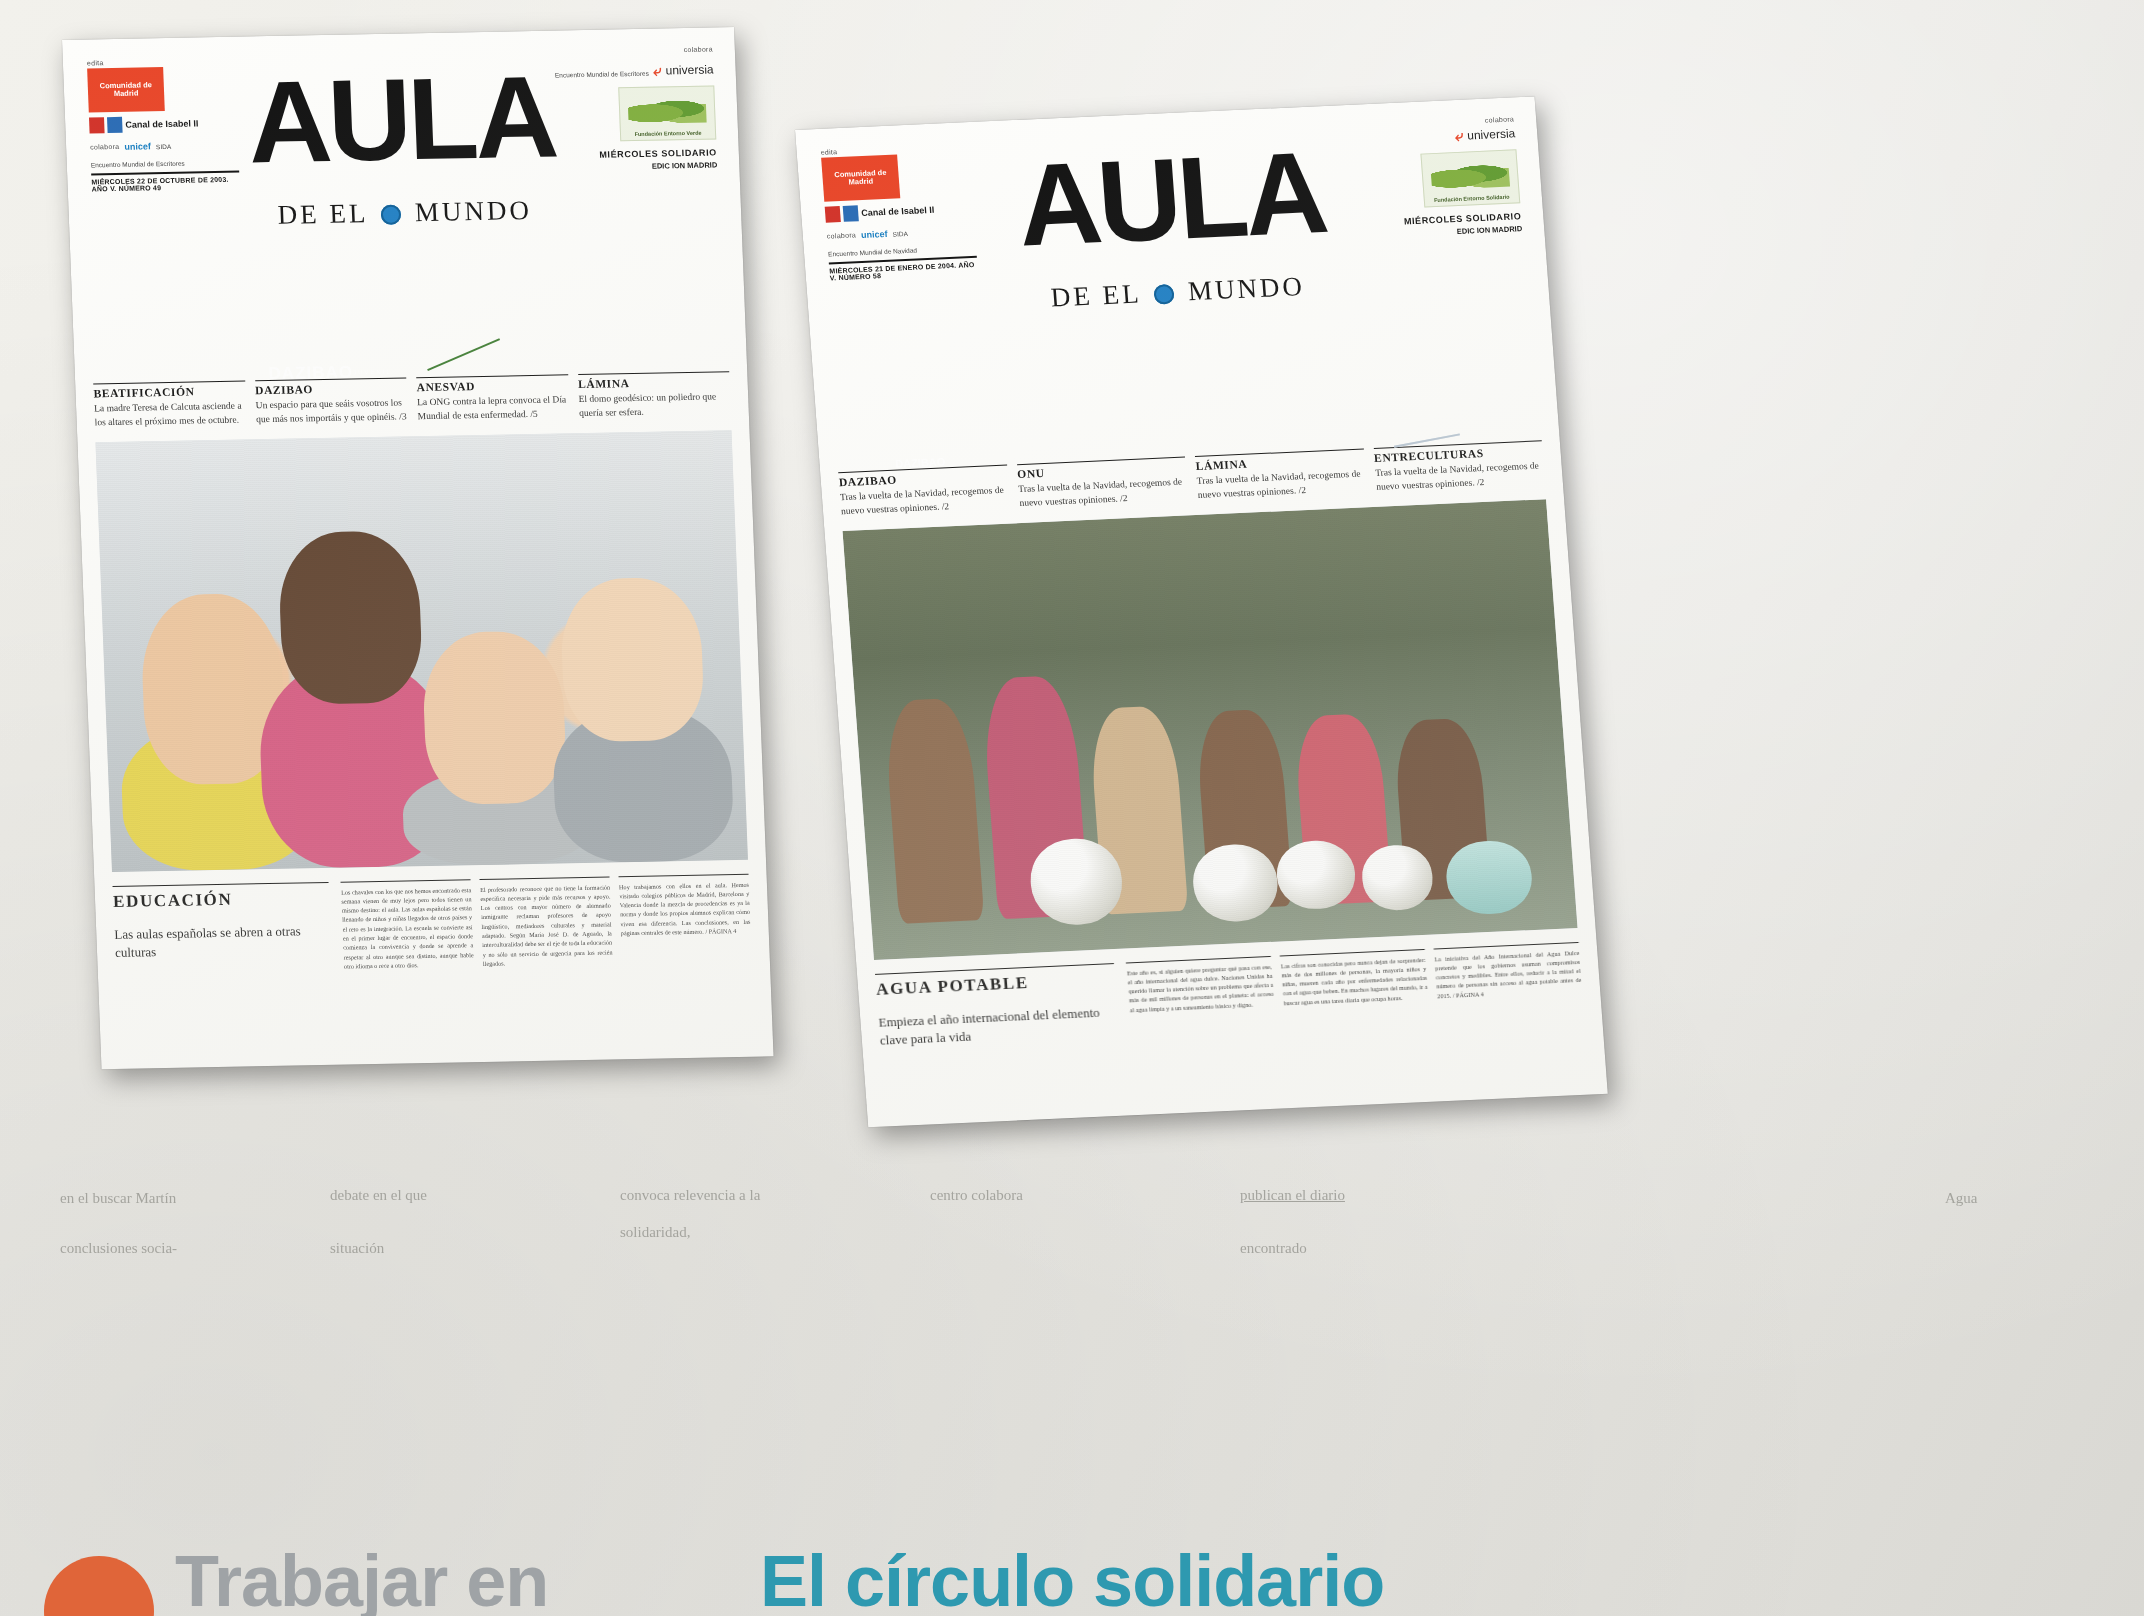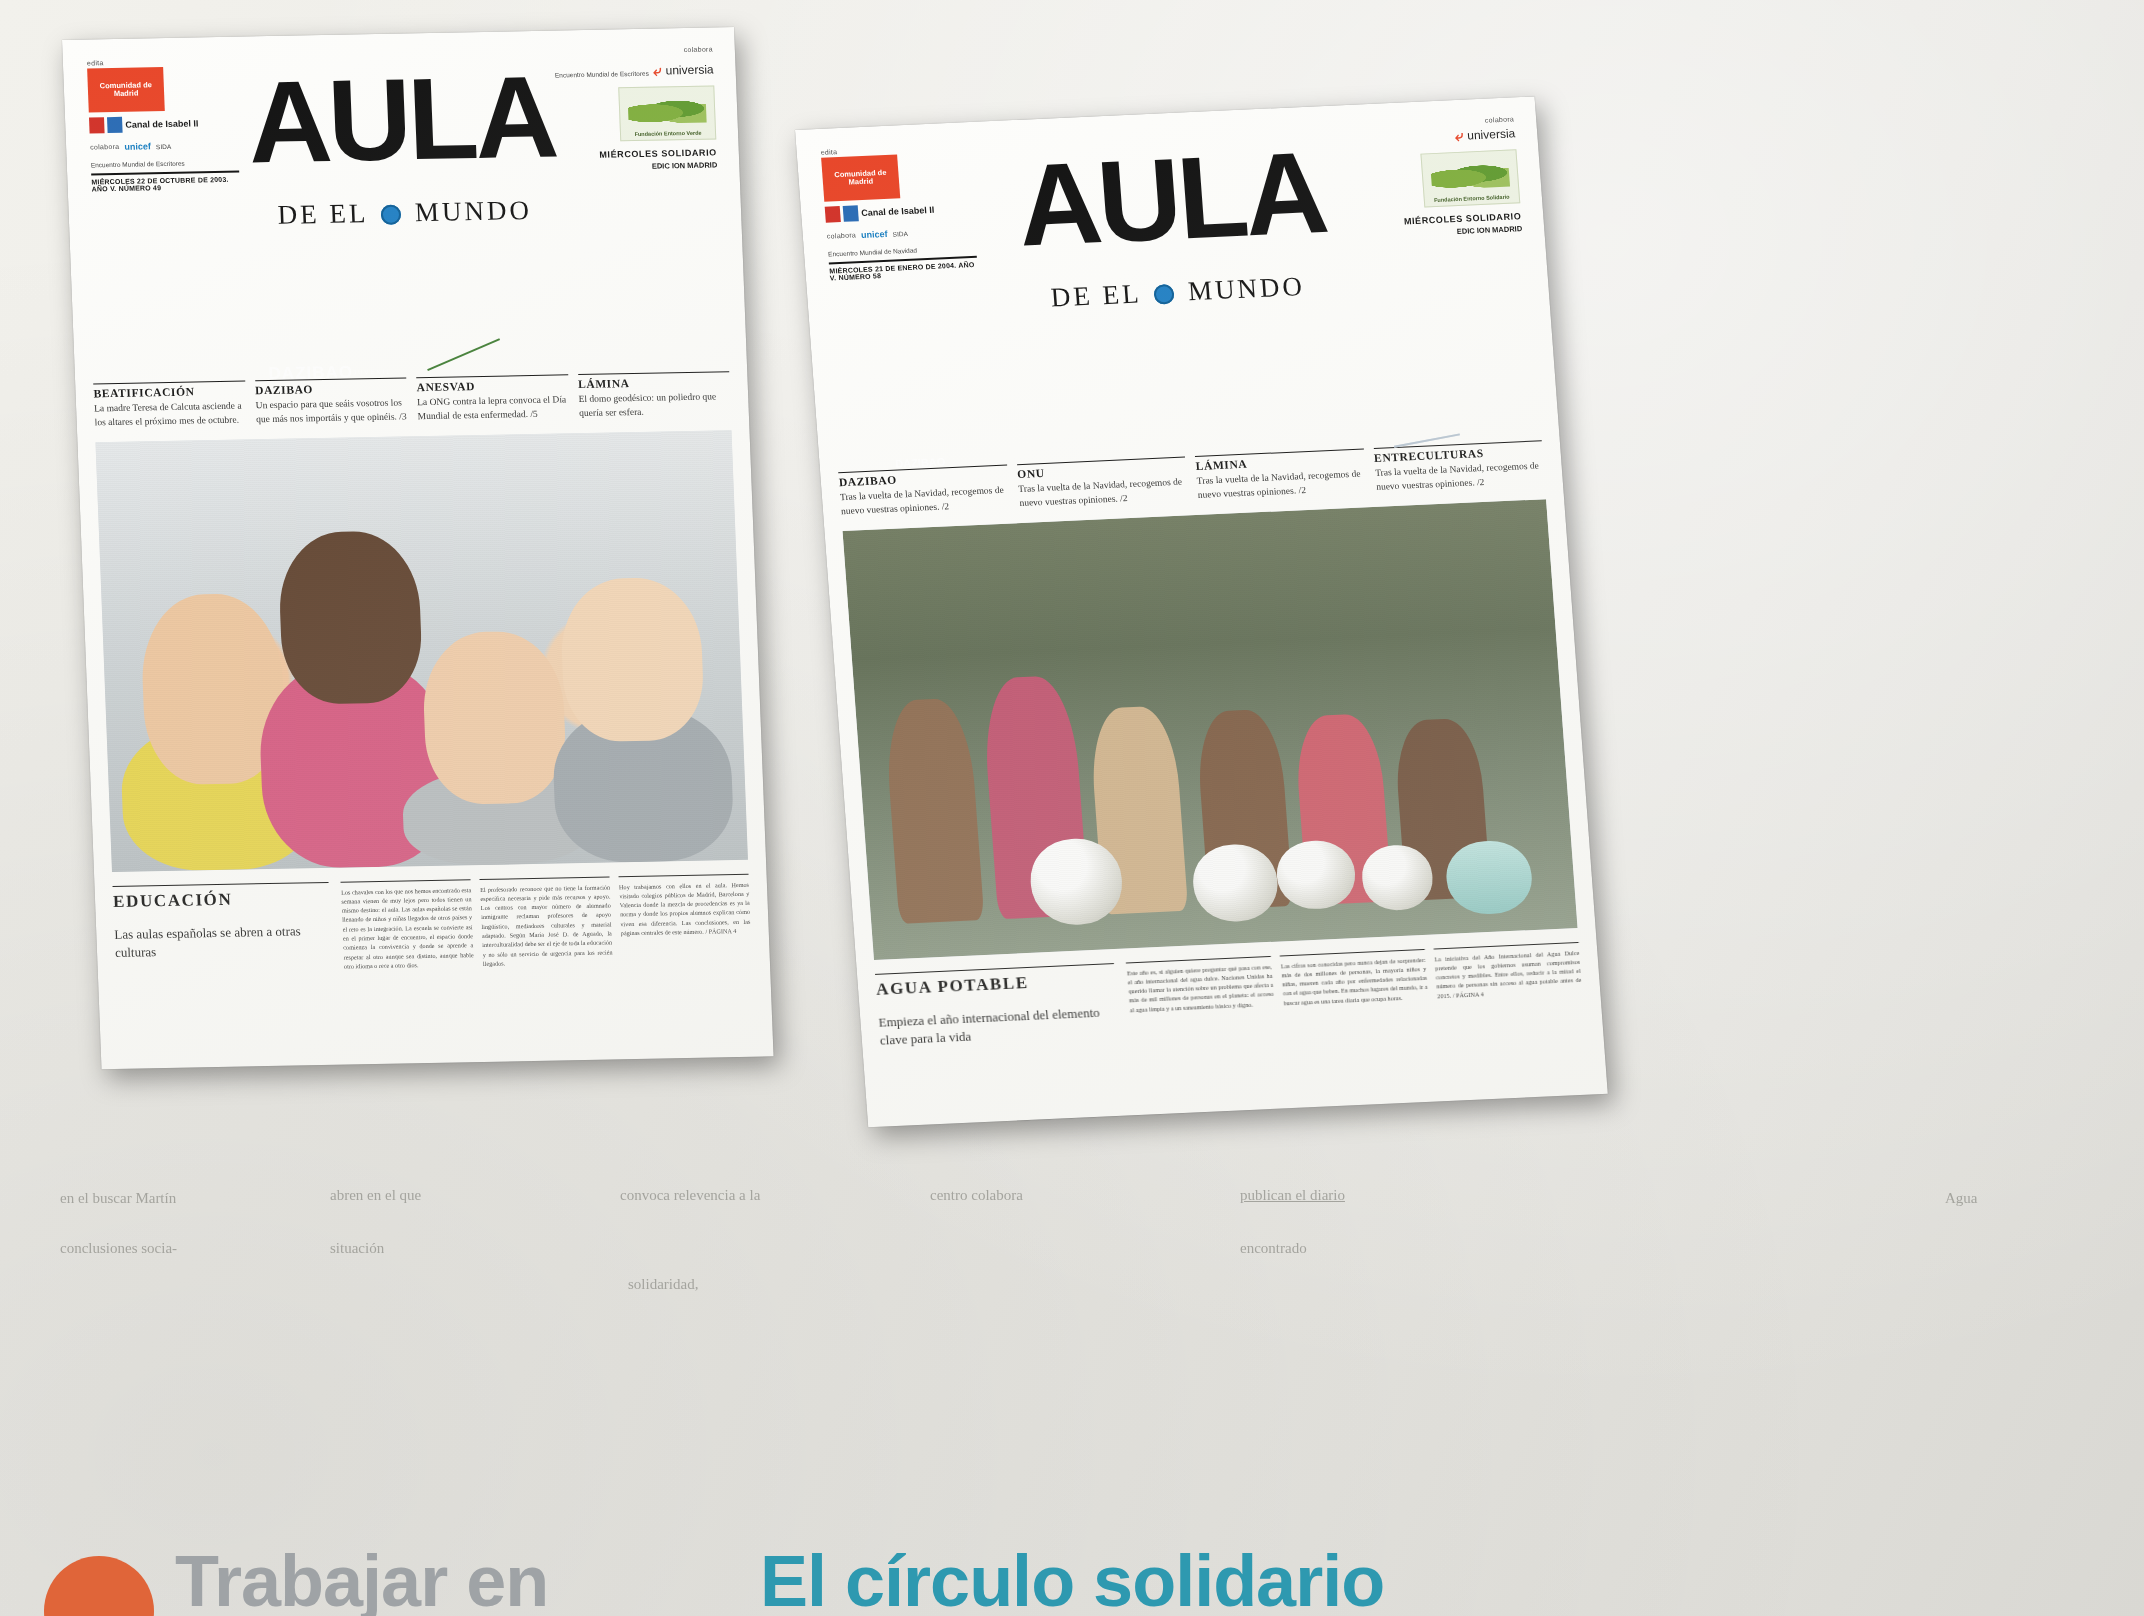--- a/index.html
+++ b/index.html
@@ -331,24 +331,24 @@
   }
 </style>
 </head>
 <body>
 
 <div id="bg-page">
   <div class="bg-texture"></div>
 
   <div class="bg-col" style="left:60px; top:1188px; width:150px;">en el buscar Martín</div>
   <div class="bg-col" style="left:60px; top:1238px; width:160px;">conclusiones socia-</div>
-  <div class="bg-col" style="left:330px; top:1185px; width:170px;">abren en el que</div>
+  <div class="bg-col" style="left:330px; top:1185px; width:170px;">debate en el que</div>
   <div class="bg-col" style="left:330px; top:1238px; width:170px;">situación</div>
   <div class="bg-col" style="left:620px; top:1185px; width:220px;">convoca relevencia a la</div>
-  <div class="bg-col" style="left:620px; top:1274px; width:220px;margin-left:8px;">solidaridad,</div>
+  <div class="bg-col" style="left:620px; top:1222px; width:220px;">solidaridad,</div>
   <div class="bg-col" style="left:930px; top:1185px; width:200px;">centro colabora</div>
   <div class="bg-col" style="left:1240px; top:1185px; width:200px;text-decoration:underline;">publican el diario</div>
   <div class="bg-col" style="left:1240px; top:1238px; width:200px;">encontrado</div>
   <div class="bg-col" style="left:1945px; top:1188px; width:130px;">Agua</div>
 
   <div class="bg-big" style="left:175px; top:1540px; font-size:72px;">Trabajar en</div>
   <div class="bg-big bg-teal" style="left:760px; top:1540px; font-size:72px;">El círculo solidario</div>
   <div class="bg-dot" style="left:44px; top:1556px;"></div>
 </div>
 

